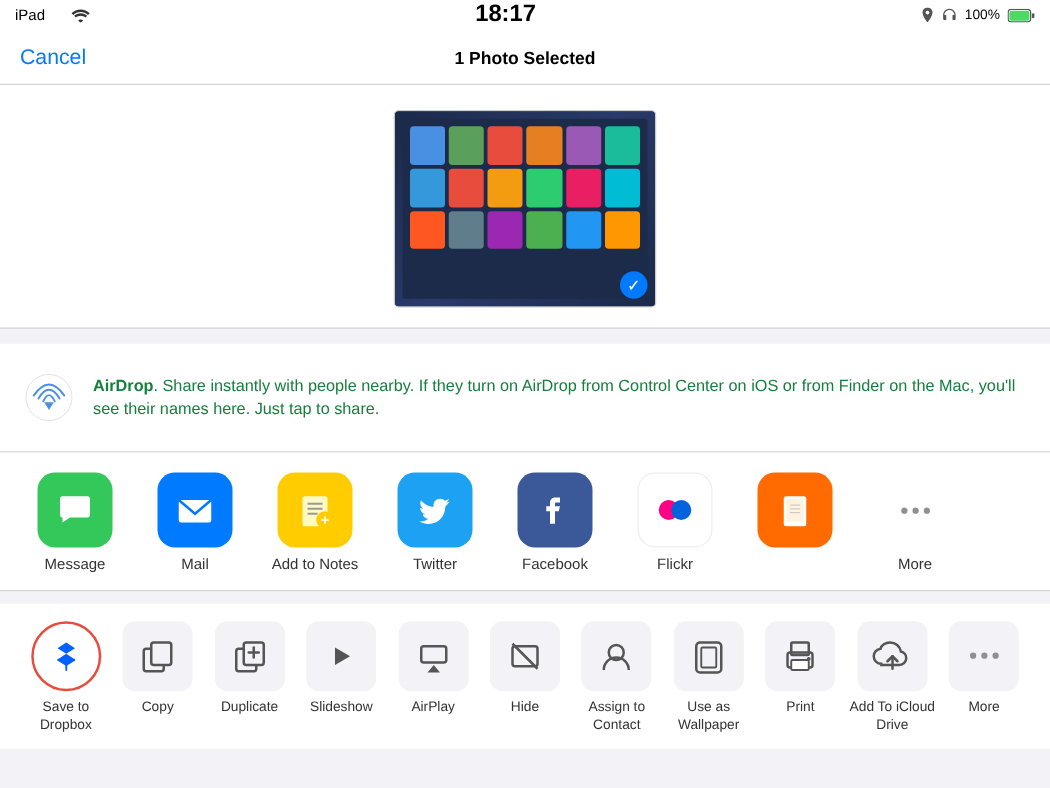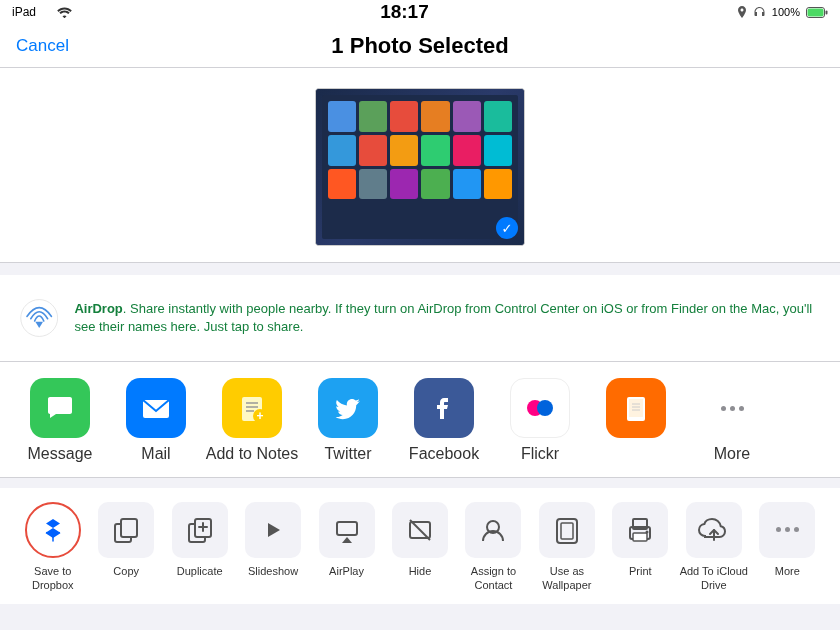--- a/index.html
+++ b/index.html
@@ -37,21 +37,21 @@
       position: relative;
     }
     .nav-cancel {
       position: absolute;
       left: 16px;
       color: #007aff;
       font-size: 17px;
       cursor: pointer;
     }
     .nav-title {
-      font-size: 22px;
+      font-size: 14px;
       font-weight: 600;
       color: #000;
     }
 
     
     .photo-preview-area {
       background: white;
       display: flex;
       justify-content: center;
       align-items: center;
@@ -169,21 +169,21 @@
     }
     .share-icon-wrap.green { background: #34c759; }
     .share-icon-wrap.blue-mail { background: #007aff; }
     .share-icon-wrap.yellow-notes { background: #ffcc00; }
     .share-icon-wrap.twitter-blue { background: #1da1f2; }
     .share-icon-wrap.facebook-blue { background: #3b5998; }
     .share-icon-wrap.flickr { background: white; border: 1px solid #eee; }
     .share-icon-wrap.orange-books { background: #ff6b00; }
     .share-icon-wrap.more-dots { background: none; }
     .share-label {
-      font-size: 16px;
+      font-size: 12px;
       color: #333;
       text-align: center;
       line-height: 1.3;
     }
 
     
     .action-row {
       background: white;
       display: flex;
       align-items: flex-start;

